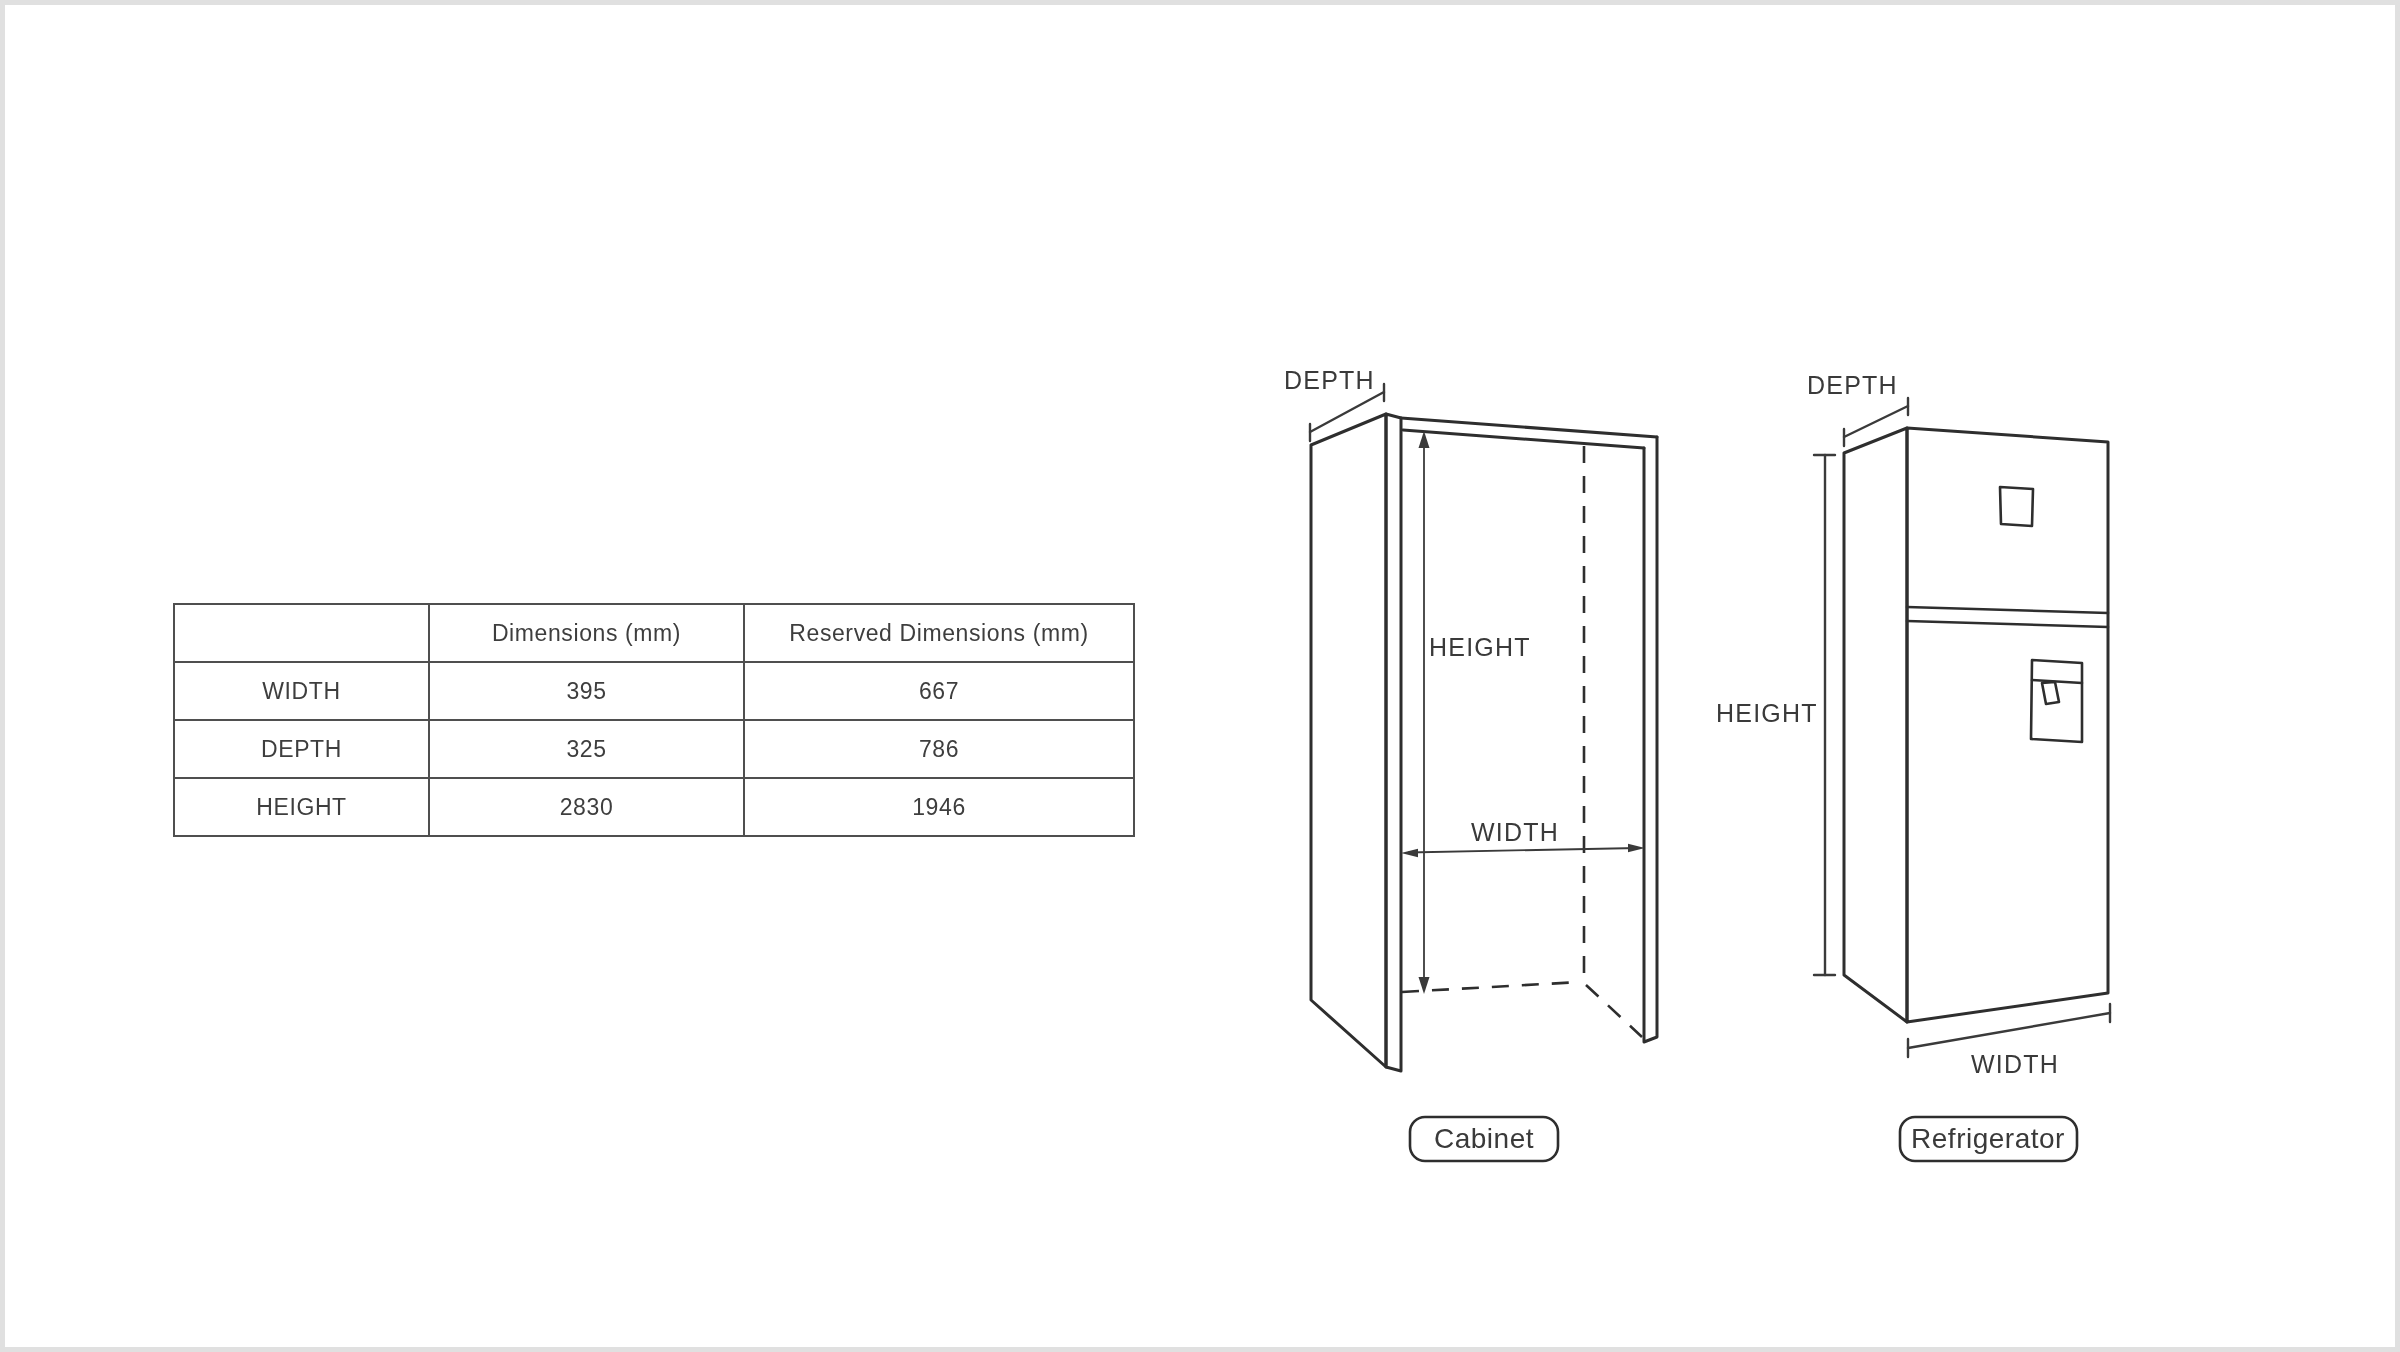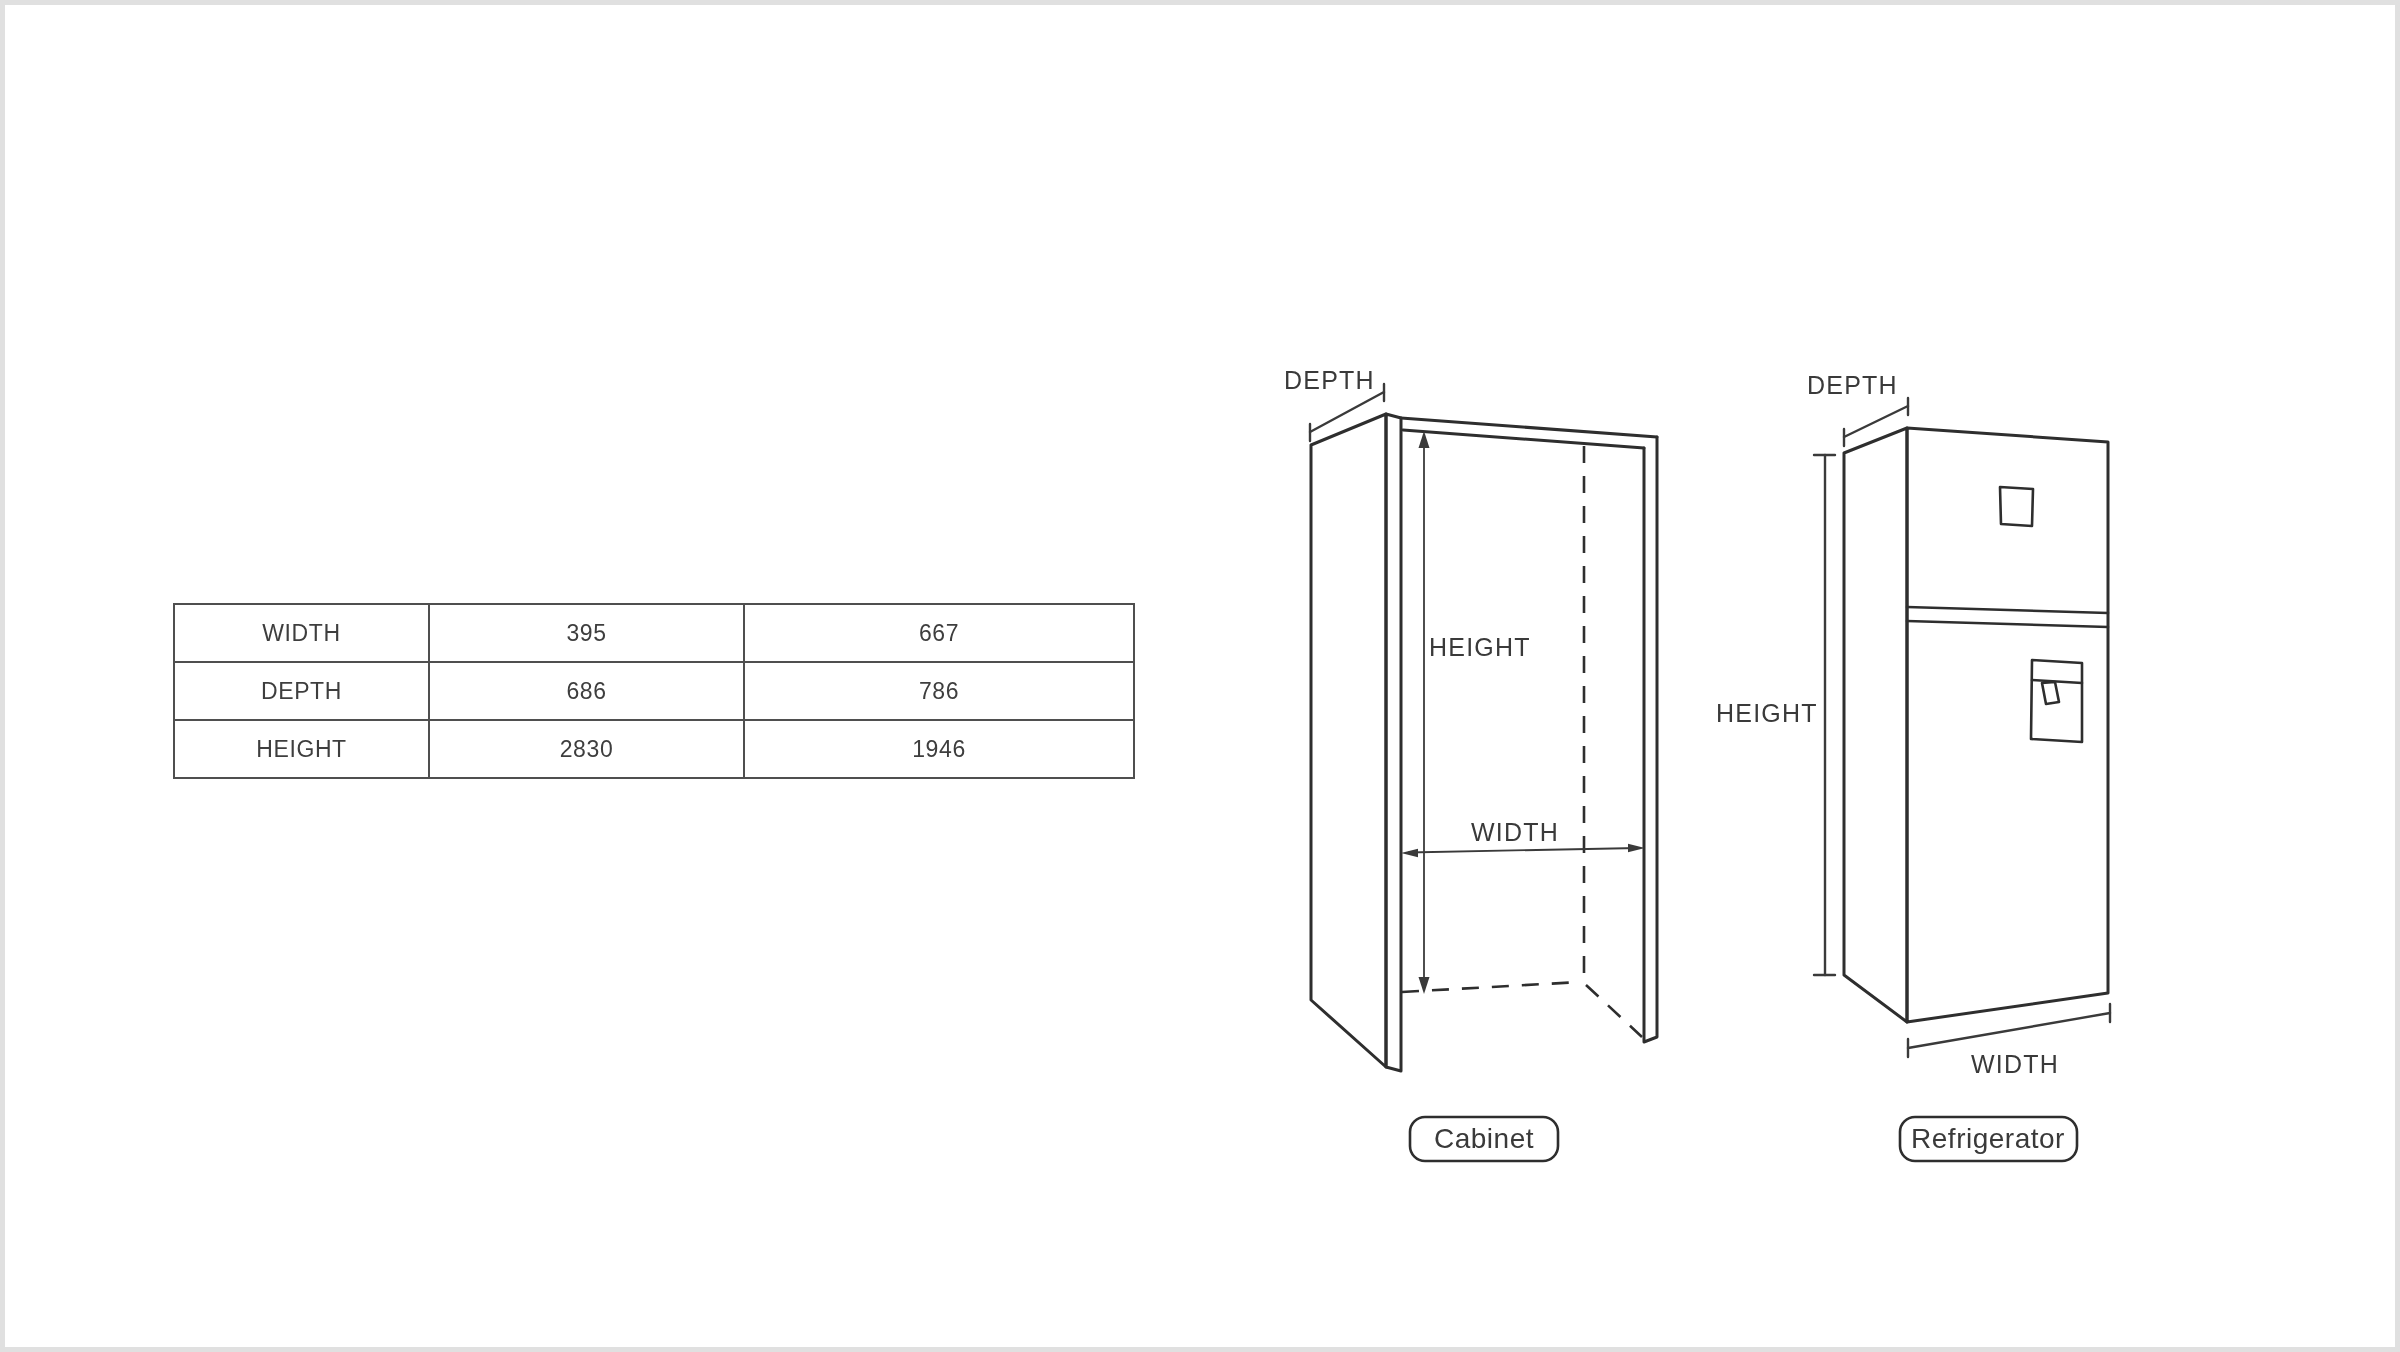--- a/index.html
+++ b/index.html
@@ -42,27 +42,32 @@
 <div class="frame">
 
   <table class="dims-table">
     <colgroup>
       <col class="col-label">
         <col class="col-dim">
         <col class="col-res">
     </colgroup>
     <tbody>
       <tr>
+        <td></td>
+        <td>Dimensions (mm)</td>
+        <td>Reserved Dimensions (mm)</td>
+      </tr>
+      <tr>
         <td>WIDTH</td>
         <td>395</td>
         <td>667</td>
       </tr>
       <tr>
         <td>DEPTH</td>
-        <td>686</td>
+        <td>325</td>
         <td>786</td>
       </tr>
       <tr>
         <td>HEIGHT</td>
         <td>2830</td>
         <td>1946</td>
       </tr>
     </tbody>
   </table>
 

